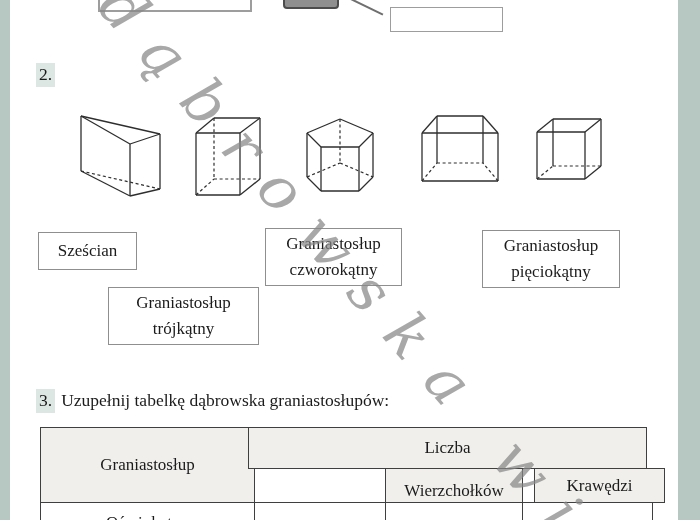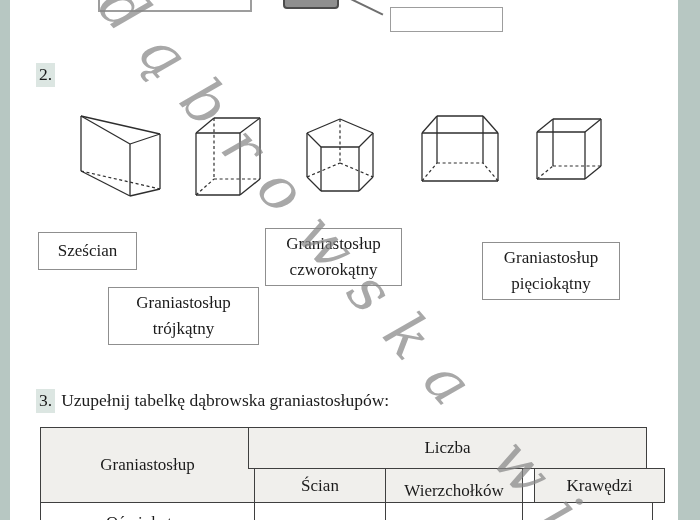--- a/index.html
+++ b/index.html
@@ -55,21 +55,21 @@
   .shape svg line.hid{stroke-dasharray:3 2.6;stroke-width:1.2;}
 
   
   .name-box{
     position:absolute;background:#fff;border:1.2px solid #8f8f8f;
     display:flex;align-items:center;justify-content:center;text-align:center;
     font-size:17px;line-height:1.55;padding:16px 6px;box-sizing:border-box;
   }
   #label-szescian{left:38px;top:232px;width:99px;height:38px;}
   #label-czworokatny{left:265px;top:228px;width:137px;height:58px;}
-  #label-pieciokatny{left:482px;top:242px;width:138px;height:58px;justify-content:center;}
+  #label-pieciokatny{left:482px;top:230px;width:138px;height:58px;justify-content:center;}
   #label-trojkatny{left:108px;top:287px;width:151px;height:58px;}
   #label-prostopadloscian{left:372px;top:311px;width:178px;height:42px;}
 
   
   .cell{
     position:absolute;border:1px solid #3f3f3f;box-sizing:border-box;
     display:flex;align-items:center;justify-content:center;
     font-size:17px;background:#fff;
   }
   .cell.head{background:#f0efec;}
@@ -191,21 +191,20 @@
     <span>Graniastosłup trójkątny</span>
   </div>
 
   <div class="heading" id="q3-heading">
     <span class="num-badge" style="background: rgb(220, 230, 226);">3.</span>
     <span>Uzupełnij tabelkę dąbrowska graniastosłupów:</span>
   </div>
 
   <div class="cell head" id="c-rowhdr">Graniastosłup</div>
   <div class="cell head" id="c-liczba">Liczba</div>
-  <div class="cell head" id="c-scian">Ścian</div>
   <div class="cell head" id="c-wierz">Wierzchołków</div>
   <div class="cell head" id="c-kraw">Krawędzi</div>
   <div class="cell" id="r1-name">Ośmiokątny</div>
   <div class="cell" id="r1-v1"></div>
   <div class="cell" id="r1-v2"></div>
   <div class="cell" id="r1-v3"></div>
 
   <div id="watermark">dąbrowska wikt</div>
 
   <div class="edge" id="edge-left" style="background: rgb(183, 199, 194);"></div>

